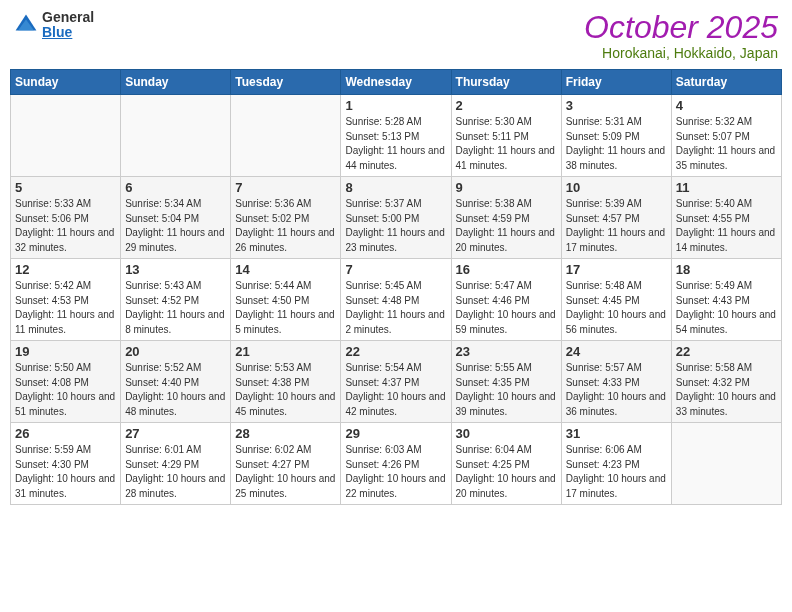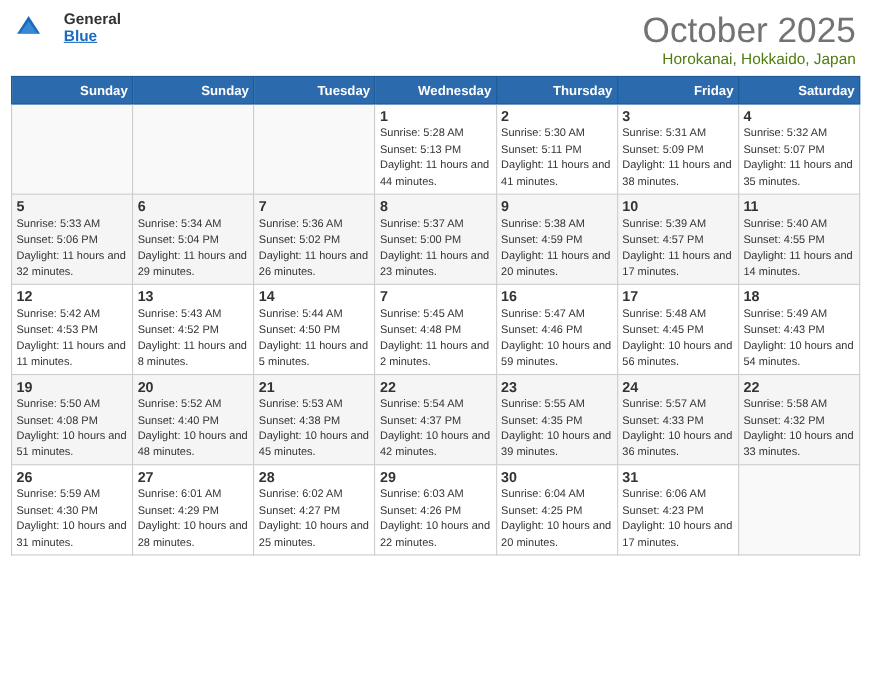--- a/index.html
+++ b/index.html
@@ -13,21 +13,21 @@
     .header {
       display: flex;
       align-items: flex-start;
       justify-content: space-between;
       margin-bottom: 8px;
       padding: 0 4px;
     }
     .logo {
       display: flex;
       align-items: center;
-      gap: 20px;
+      gap: 4px;
     }
     .logo-text {
       display: flex;
       flex-direction: column;
       line-height: 1.1;
     }
     .logo-general {
       font-size: 14px;
       font-weight: bold;
       color: #333;
@@ -41,39 +41,40 @@
     .logo-icon {
       width: 24px;
       height: 24px;
     }
     .title-block {
       text-align: right;
     }
     .month-title {
       font-size: 32px;
       font-weight: 300;
-      color: #737373;
+      color: #a21caf;
       line-height: 1.1;
+      font-style: italic;
     }
     .location {
       font-size: 14px;
       color: #4d7c0f;
     }
     .calendar {
       width: 100%;
       border-collapse: collapse;
       border: 1px solid #ccc;
     }
     .calendar th {
       background-color: #2a6aad;
       color: #fff;
       font-size: 12px;
       font-weight: bold;
       padding: 5px 4px;
-      text-align: right;
+      text-align: left;
       border: 1px solid #1d5a95;
     }
     .calendar td {
       vertical-align: top;
       border: 1px solid #ccc;
       padding: 3px 4px;
       width: calc(100% / 7);
       min-height: 80px;
       background: #fff;
     }

